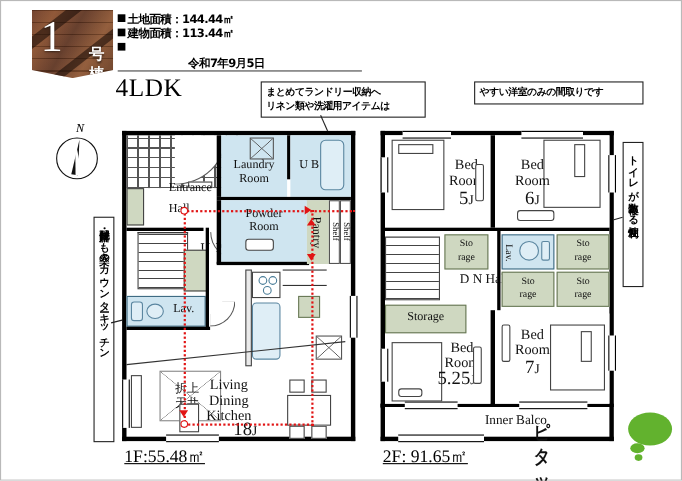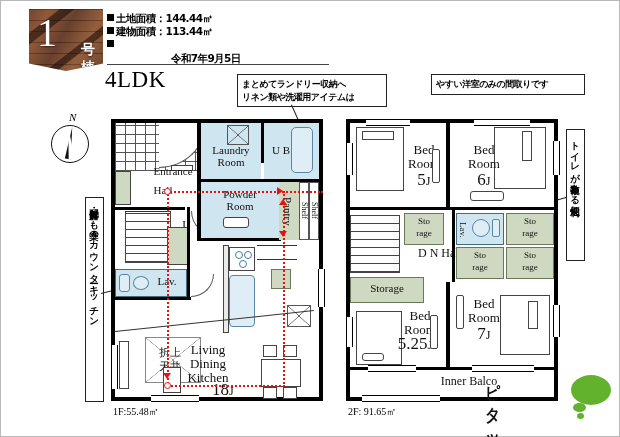--- a/index.html
+++ b/index.html
@@ -109,21 +109,21 @@
         border-radius:50%;background:#fff;}
   .arrow-d{position:absolute;width:0;height:0;border-left:4px solid transparent;
         border-right:4px solid transparent;border-top:6px solid #e11414;}
   .arrow-u{position:absolute;width:0;height:0;border-left:4px solid transparent;
         border-right:4px solid transparent;border-bottom:6px solid #e11414;}
   .arrow-r{position:absolute;width:0;height:0;border-top:4px solid transparent;
         border-bottom:4px solid transparent;border-left:6px solid #e11414;}
   .win{position:absolute;background:#fff;border-top:1px solid #000;border-bottom:1px solid #000;}
   .winv{position:absolute;background:#fff;border-left:1px solid #000;border-right:1px solid #000;}
 
-  .area-lbl{position:absolute;font-family:"Liberation Serif",serif;font-size:10px;}
+  .area-lbl{position:absolute;font-family:"Liberation Serif",serif;font-size:16px;text-decoration:underline;}
   #area1{left:112px;top:404px;}
   #area2{left:347px;top:404px;}
 
   
   .logo{position:absolute;left:484px;top:378px;}
   .logo-txt{position:absolute;left:0;top:4px;font-family:"DejaVu Sans",sans-serif;
             font-size:15px;font-weight:bold;letter-spacing:-1.5px;
             transform:scaleY(1.15);transform-origin:left top;color:#111;}
   .bubble{position:absolute;left:86px;top:-4px;width:40px;height:30px;
           background:#62b22e;border-radius:50%;}

